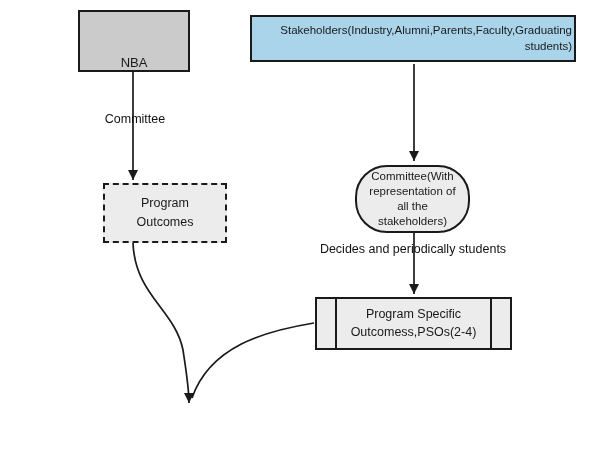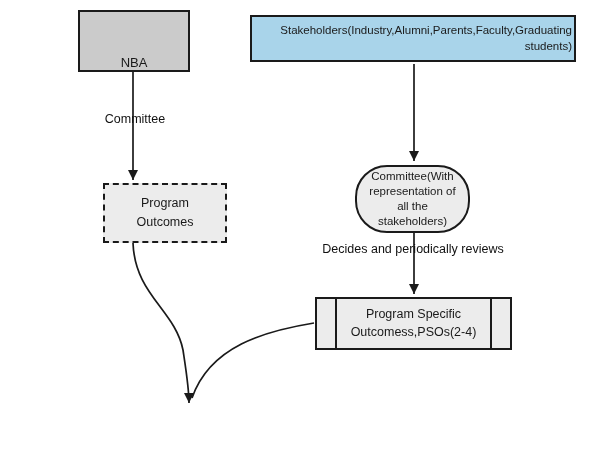--- a/index.html
+++ b/index.html
@@ -73,16 +73,16 @@
   <div class="node pso">
     <div class="pso-bar left"></div>
     <div class="pso-bar right"></div>
     <span>Program Specific Outcomess,PSOs(2-4)</span>
   </div>
 
 
   <div class="edge-label lbl-identifies">Committee</div>
 
 
-  <div class="edge-label lbl-decides">Decides and periodically reviews</div>
+  <div class="edge-label lbl-decides">Decides and periodically students</div>
 
 
 </div>
 
 </body></html>

